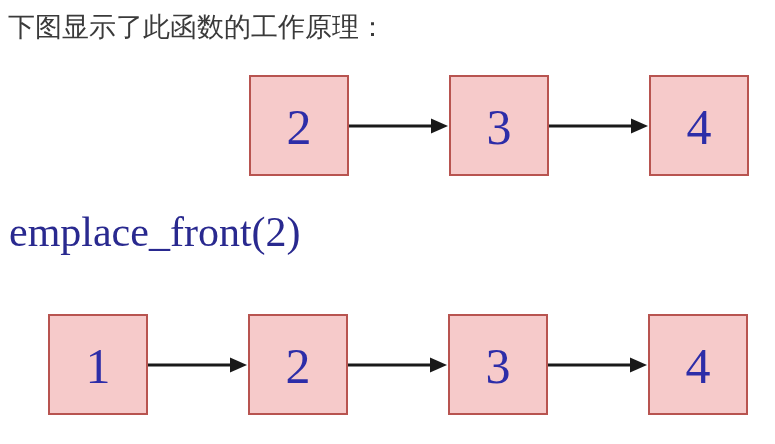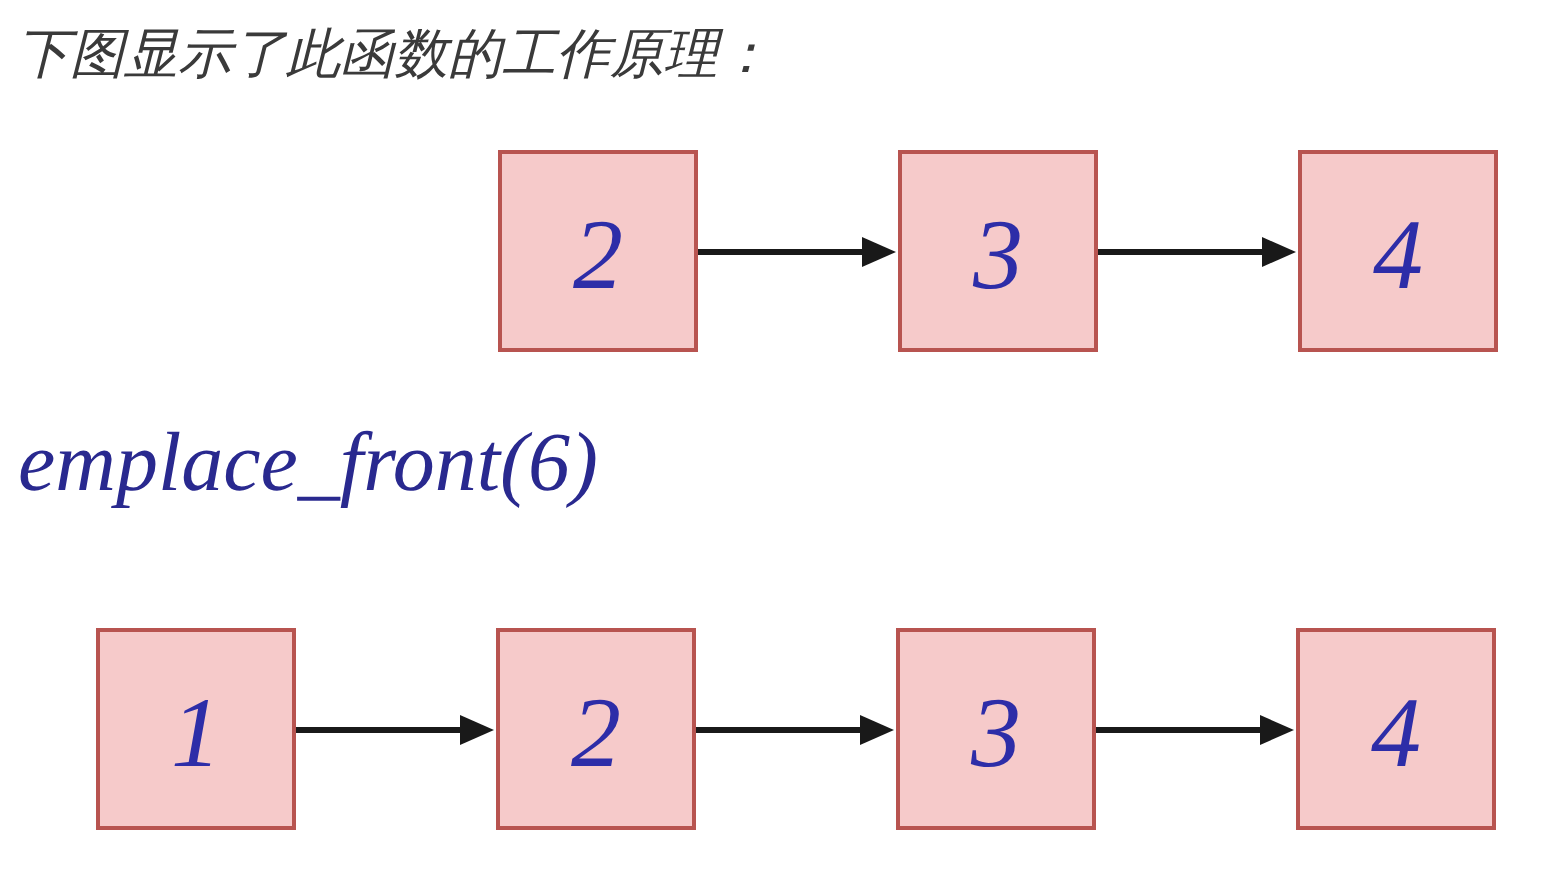--- a/index.html
+++ b/index.html
@@ -11,21 +11,21 @@
     --operation-text: #29298f;
     --background: #ffffff;
   }
   * { margin: 0; padding: 0; box-sizing: border-box; }
   html, body {
     width: 775px; height: 444px;
     background: var(--background);
     overflow: hidden;
     font-family: "Liberation Sans", sans-serif;
   }
-  .page { position: relative; width: 766px; height: 444px; font-style: italic; }
+  .page { position: relative; width: 766px; height: 444px; }
 
   .intro-text {
     position: absolute;
     left: 8px; top: 12px;
     font-size: 27px;
     line-height: 1.15;
     color: var(--intro-text);
     letter-spacing: 0px;
   }
 
@@ -88,21 +88,21 @@
     </div>
     <svg class="arrow" viewBox="0 0 100 24" xmlns="http://www.w3.org/2000/svg">
       <line x1="0" y1="12" x2="84" y2="12"></line>
       <polygon points="82,4.5 99,12 82,19.5"></polygon>
     </svg>
     <div class="node">
       <span class="node-value">4</span>
     </div>
   </div>
 
-  <div class="operation-label">emplace_front(6)</div>
+  <div class="operation-label">emplace_front(2)</div>
 
   <div class="list-diagram list-after">
     <div class="node">
       <span class="node-value">1</span>
     </div>
     <svg class="arrow" viewBox="0 0 100 24" xmlns="http://www.w3.org/2000/svg">
       <line x1="0" y1="12" x2="84" y2="12"></line>
       <polygon points="82,4.5 99,12 82,19.5"></polygon>
     </svg>
     <div class="node">

